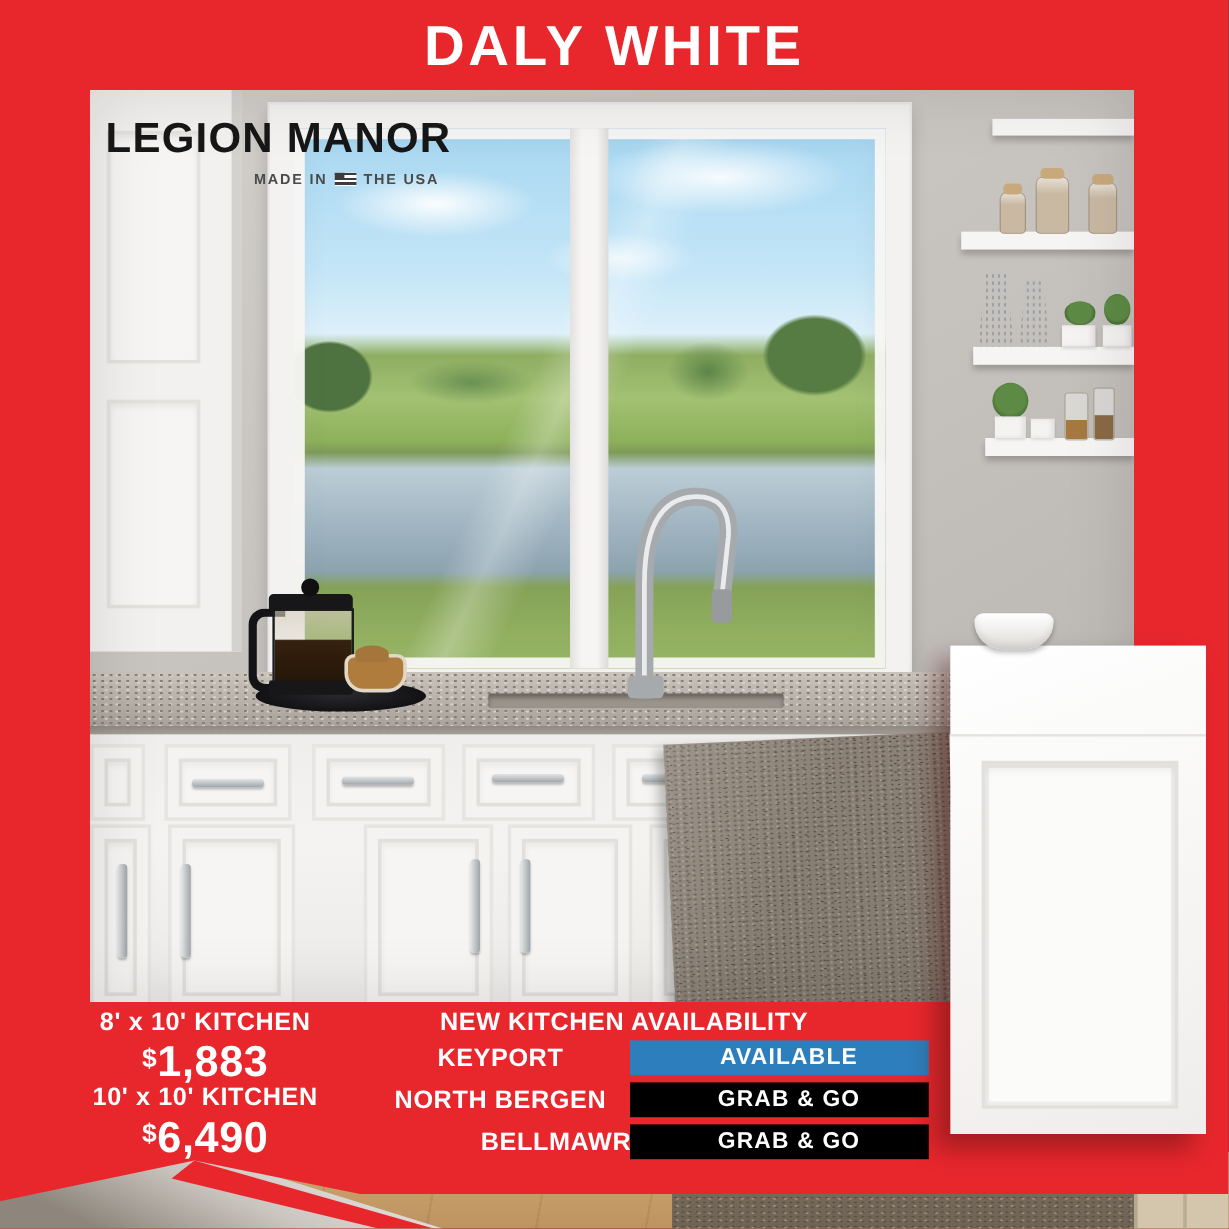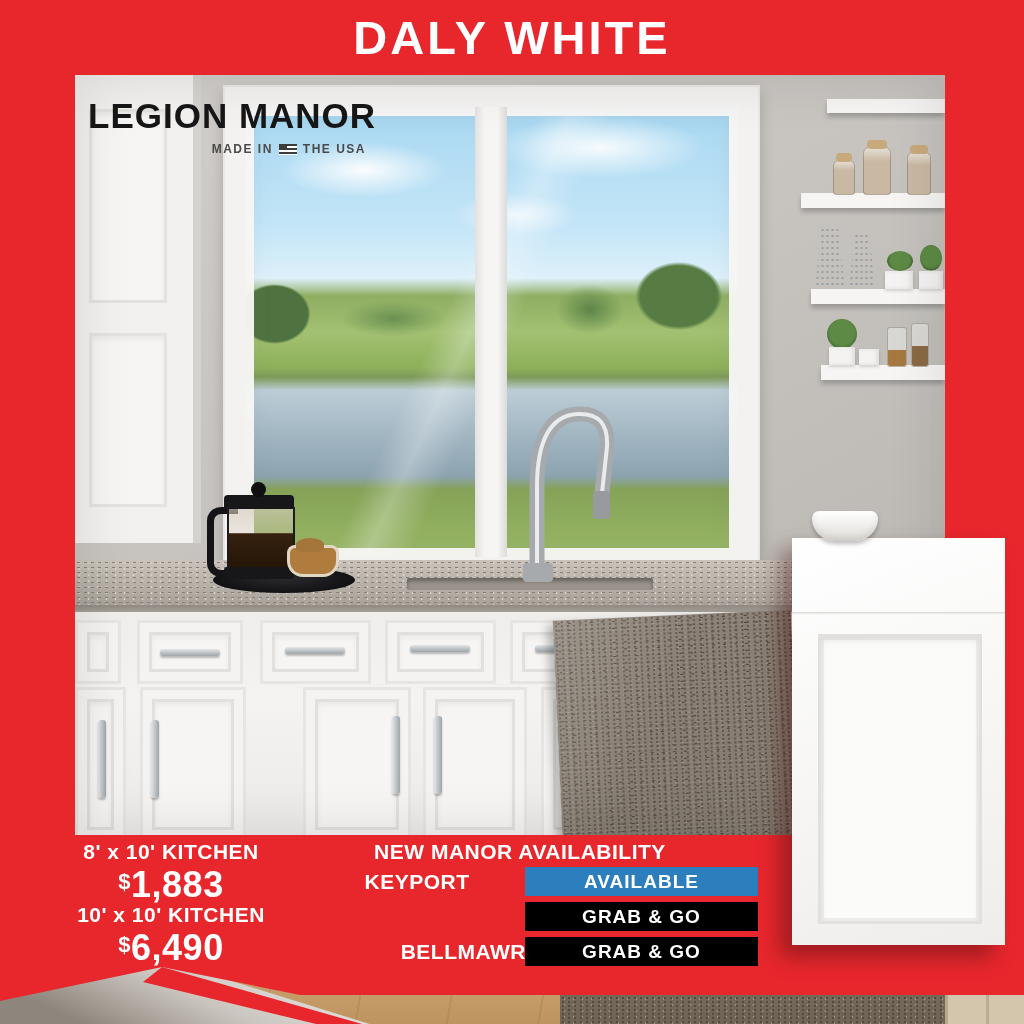--- a/index.html
+++ b/index.html
@@ -143,21 +143,21 @@
 
   
   .price-col{left:52px;top:839px;width:238px;text-align:center;color:#fff;}
   .p-label{font-size:21px;font-weight:600;letter-spacing:.5px;line-height:26px;}
   .p-amt{font-size:36px;font-weight:800;line-height:34px;letter-spacing:.5px;}
   .p-amt sup{font-size:22px;vertical-align:8px;font-weight:800;}
   .avail-title{left:320px;top:840px;width:400px;text-align:center;color:#fff;font-size:21px;font-weight:600;letter-spacing:.5px;}
   .row-label{position:absolute;left:308px;width:218px;text-align:center;color:#fff;font-size:21px;
     font-weight:600;letter-spacing:.5px;line-height:29px;}
   .badge{position:absolute;left:525px;width:233px;height:29px;display:flex;align-items:center;justify-content:center;
-    color:#fff;font-size:19px;font-weight:700;letter-spacing:1px;}
+    color:#fff;font-size:19px;font-weight:700;letter-spacing:1px;padding-left:16px;}
   .badge-blue{background:#2d7ebc;} .badge-green{background:#000000;}
   .r0{top:867px;} .r1{top:902px;} .r2{top:937px;text-align:right;}
 </style>
 </head>
 <body>
 
 <div class="canvas">
 
   <div class="abs title">DALY WHITE</div>
 
@@ -275,25 +275,26 @@
   <div class="abs redband"></div>
   <div class="abs ribbon"></div>
 
   <div class="abs price-col">
     <div class="p-label">8' x 10' KITCHEN</div>
     <div class="p-amt"><sup>$</sup><span>1,883</span></div>
     <div class="p-label">10' x 10' KITCHEN</div>
     <div class="p-amt"><sup>$</sup><span>6,490</span></div>
   </div>
 
-  <div class="abs avail-title">NEW MANOR AVAILABILITY</div>
+  <div class="abs avail-title">NEW KITCHEN AVAILABILITY</div>
 
   <div class="row-label r0">KEYPORT</div>
   <div class="badge badge-blue r0">AVAILABLE</div>
 
+  <div class="row-label r1">NORTH BERGEN</div>
   <div class="badge badge-green r1">GRAB &amp; GO</div>
 
   <div class="row-label r2">BELLMAWR</div>
   <div class="badge badge-green r2">GRAB &amp; GO</div>
 
   <div class="abs door">
     <div class="door-groove"></div>
     <div class="door-panel"></div>
   </div>
   <div class="abs bowl"></div>

